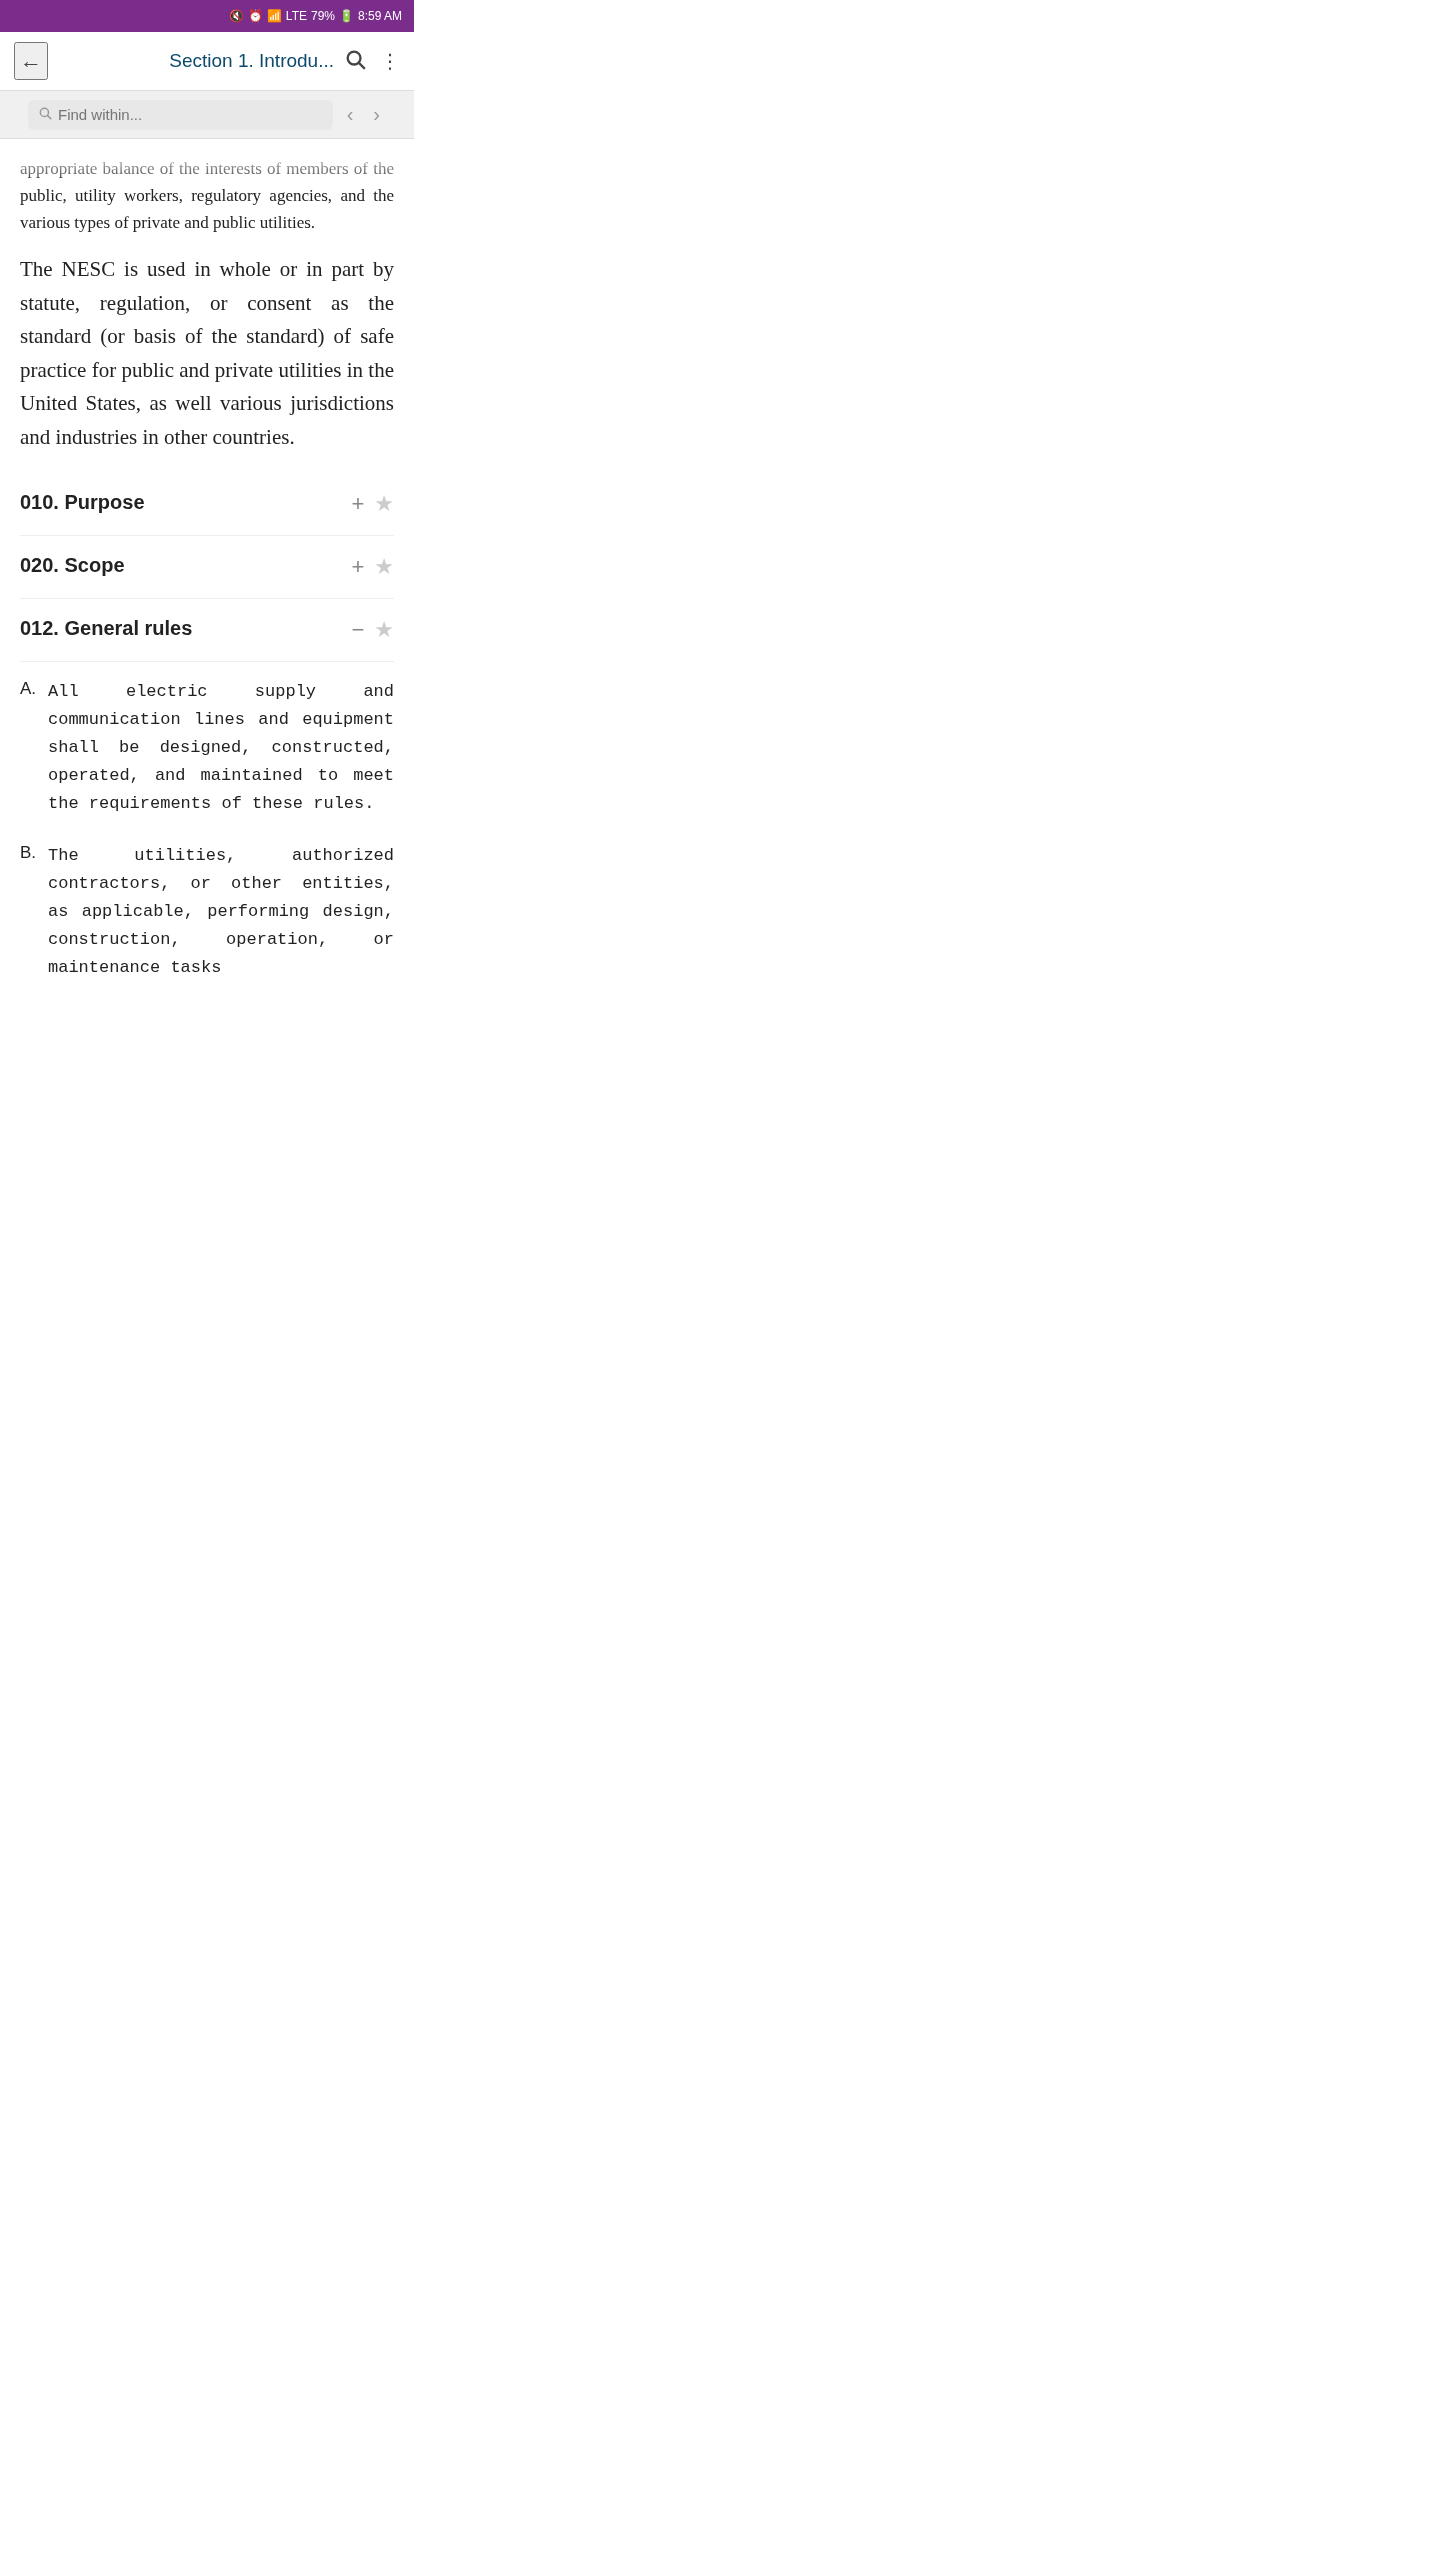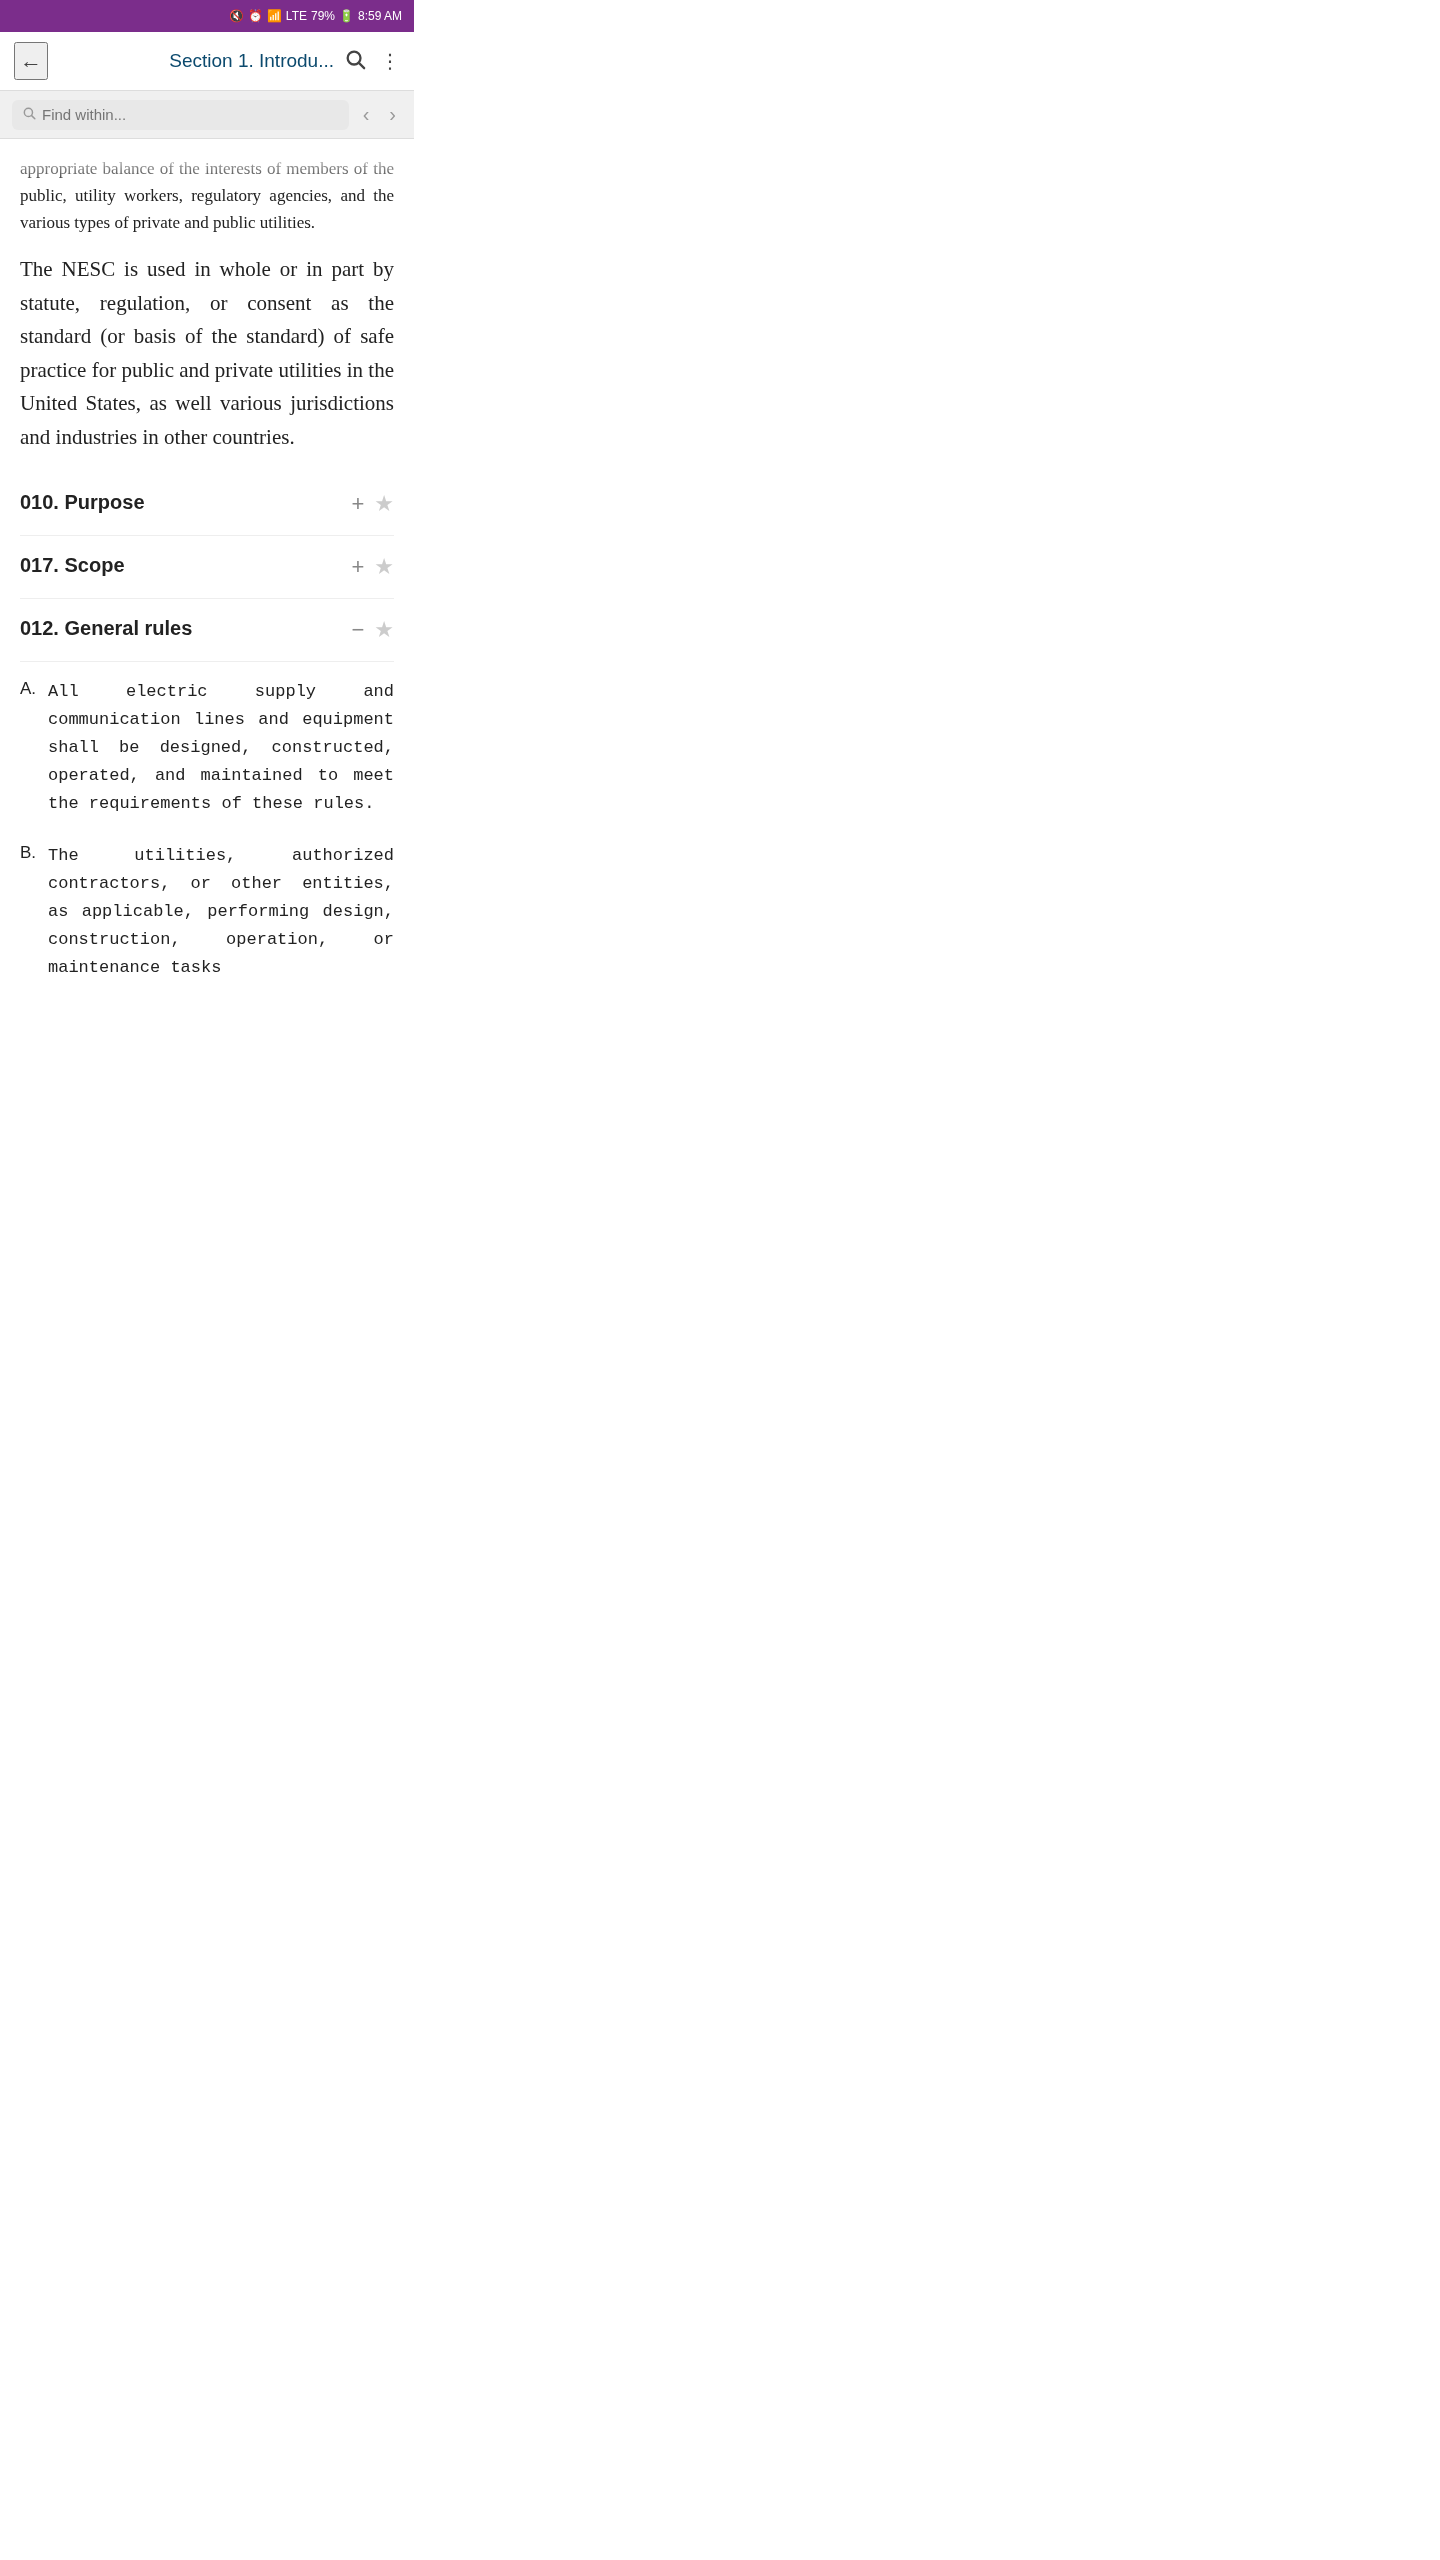--- a/index.html
+++ b/index.html
@@ -75,21 +75,21 @@
       font-size: 20px;
       color: #444;
       cursor: pointer;
     }
 
     
     .search-bar {
       background: #f0f0f0;
       display: flex;
       align-items: center;
-      padding: 8px 12px;
+      padding: 8px 28px;
       border-bottom: 1px solid #ddd;
       gap: 8px;
     }
 
     .search-input-wrapper {
       flex: 1;
       display: flex;
       align-items: center;
       background: #e8e8e8;
       border-radius: 6px;
@@ -268,21 +268,21 @@
     <p>The NESC is used in whole or in part by statute, regulation, or consent as the standard (or basis of the standard) of safe practice for public and private utilities in the United States, as well various jurisdictions and industries in other countries.</p>
   </div>
 
   <div class="section-item">
     <div class="section-item-title">010. Purpose</div>
     <span class="section-item-expand">+</span>
     <span class="section-item-star">★</span>
   </div>
 
   <div class="section-item">
-    <div class="section-item-title">017. Scope</div>
+    <div class="section-item-title">020. Scope</div>
     <span class="section-item-expand">+</span>
     <span class="section-item-star">★</span>
   </div>
 
   <div class="section-item">
     <div class="section-item-title">012. General rules</div>
     <span class="section-item-expand">−</span>
     <span class="section-item-star">★</span>
   </div>
 

